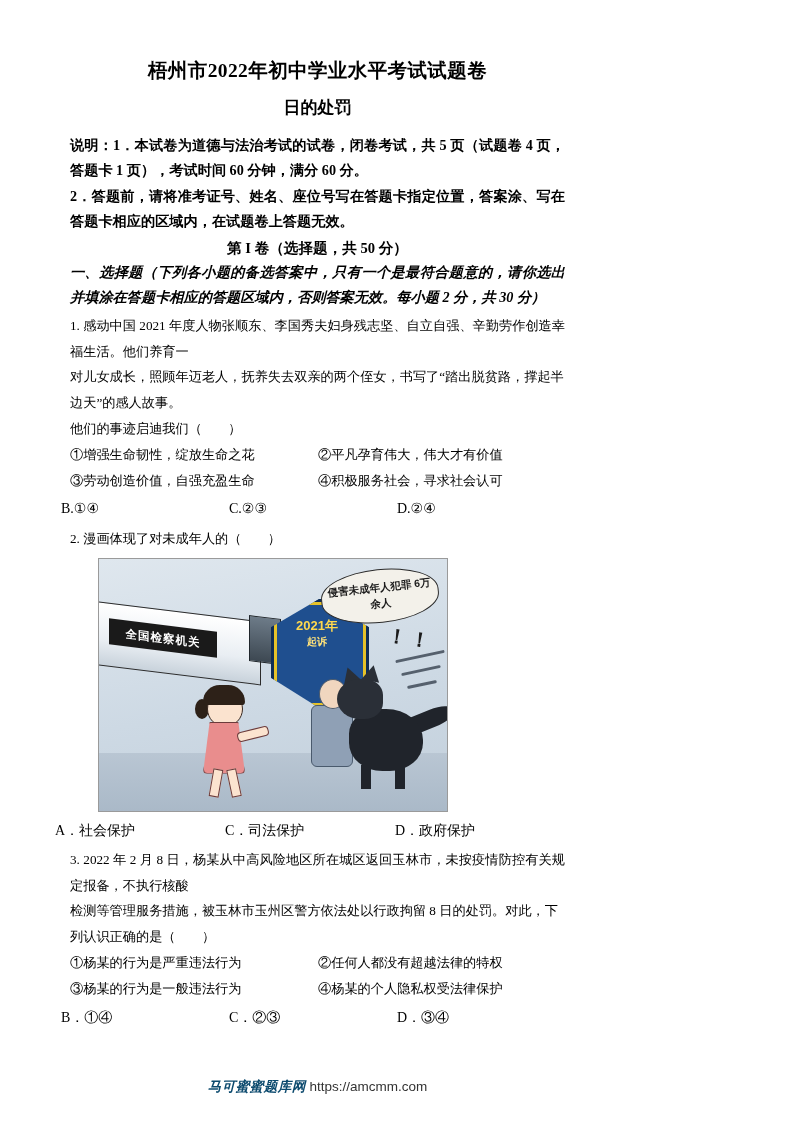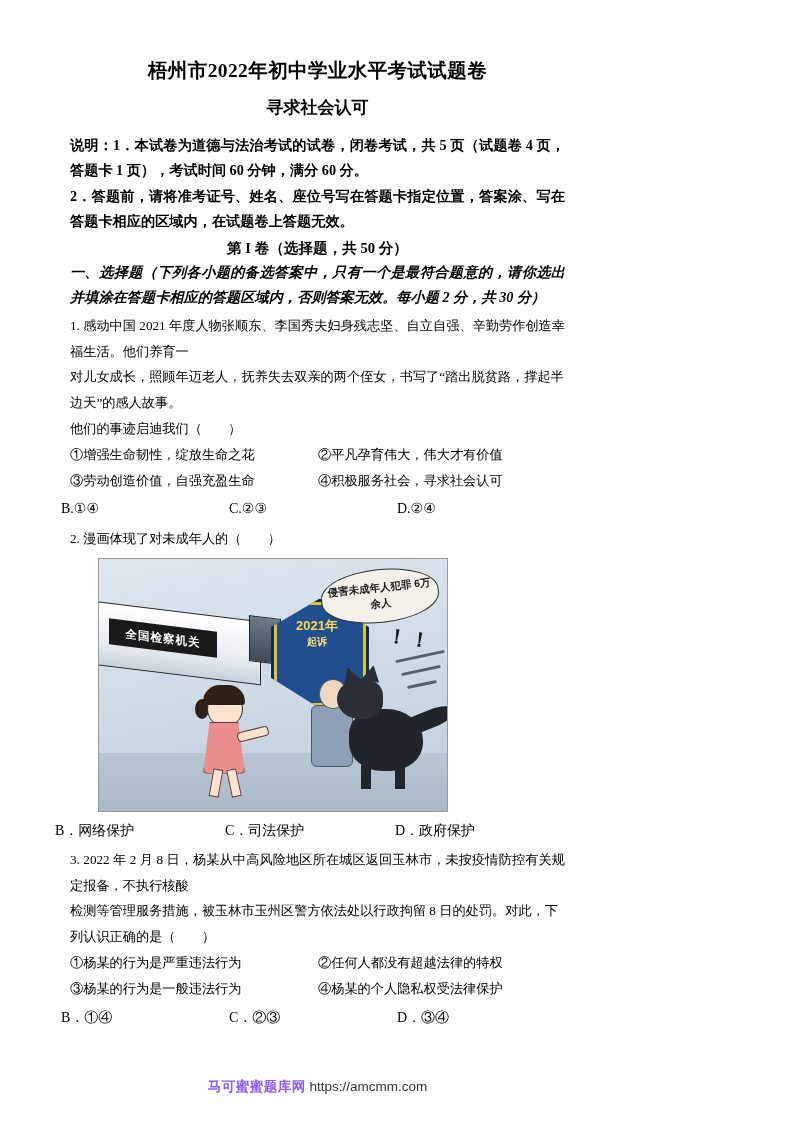--- a/index.html
+++ b/index.html
@@ -265,30 +265,30 @@
 
   .footer {
     position: absolute;
     left: 0; right: 0;
     bottom: 26px;
     text-align: center;
     font-family: "Liberation Sans", sans-serif;
     font-size: 13.5px;
     color: #2f2f2f;
   }
-  .footer .mark { color:#8b5cf6; font-weight: bold; letter-spacing:0.5px;}
+  .footer .mark { color:#0c4a6e; font-weight: bold; letter-spacing:0.5px;font-style:italic;}
   .footer .url { color:#333; }
 </style>
 </head>
 <body>
 
 <div class="page">
 
   <h1 class="title">梧州市2022年初中学业水平考试试题卷</h1>
-  <h2 class="subtitle">寻求社会认可</h2>
+  <h2 class="subtitle">日的处罚</h2>
 
   <p class="note">说明：1．本试卷为道德与法治考试的试卷，闭卷考试，共 5 页（试题卷 4 页，答题卡 1 页），考试时间 60 分钟，满分 60 分。</p>
   <p class="note">2．答题前，请将准考证号、姓名、座位号写在答题卡指定位置，答案涂、写在答题卡相应的区域内，在试题卷上答题无效。</p>
 
   <p class="section-center">第 I 卷（选择题，共 50 分）</p>
   <p class="sec-head">一、选择题（下列各小题的备选答案中，只有一个是最符合题意的，请你选出并填涂在答题卡相应的答题区域内，否则答案无效。每小题 2 分，共 30 分）</p>
 
   <p class="q">1. 感动中国 2021 年度人物张顺东、李国秀夫妇身残志坚、自立自强、辛勤劳作创造幸福生活。他们养育一</p>
   <p class="q-cont">对儿女成长，照顾年迈老人，抚养失去双亲的两个侄女，书写了“踏出脱贫路，撑起半边天”的感人故事。</p>
   <p class="q-cont">他们的事迹启迪我们（　　）</p>
@@ -346,21 +346,20 @@
       <div class="c-wolf-ear1"></div>
       <div class="c-wolf-ear2"></div>
       <div class="c-wolf-head"></div>
       <div class="c-wolf-leg1"></div>
       <div class="c-wolf-leg2"></div>
     </div>
   </div>
 
   <div class="opts-4 wide">
     <div>A．社会保护</div>
-    <div>B．网络保护</div>
     <div>C．司法保护</div>
     <div>D．政府保护</div>
   </div>
 
   <p class="q">3. 2022 年 2 月 8 日，杨某从中高风险地区所在城区返回玉林市，未按疫情防控有关规定报备，不执行核酸</p>
   <p class="q-cont">检测等管理服务措施，被玉林市玉州区警方依法处以行政拘留 8 日的处罚。对此，下列认识正确的是（　　）</p>
   <div class="opts-2">
     <div>①杨某的行为是严重违法行为</div>
     <div>②任何人都没有超越法律的特权</div>
   </div>

